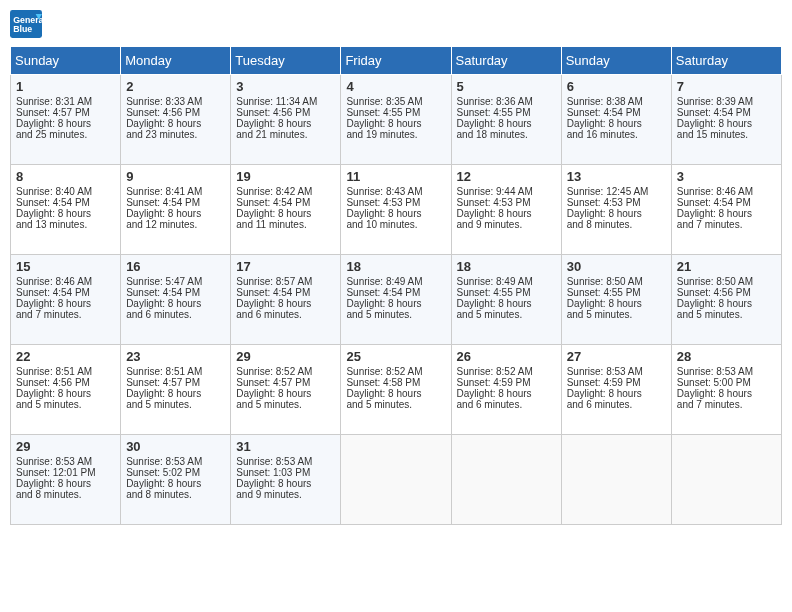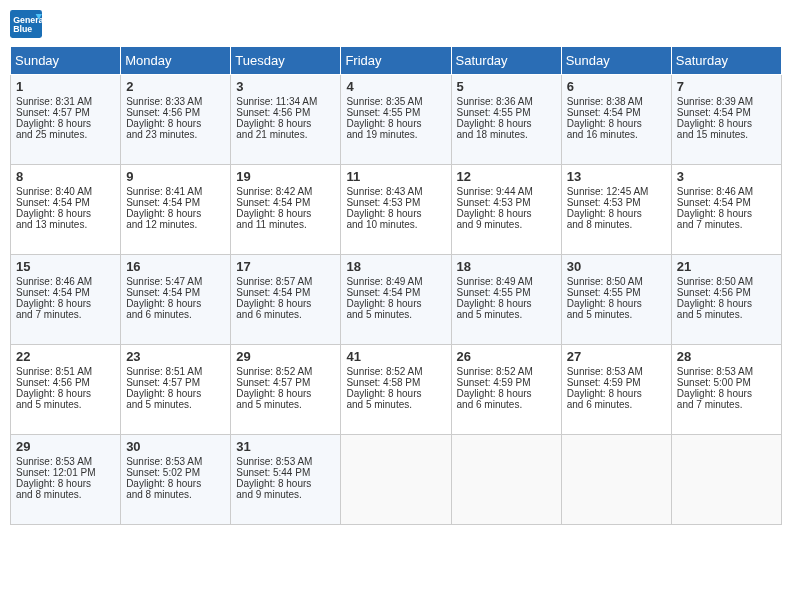--- a/index.html
+++ b/index.html
@@ -274,21 +274,21 @@
           <div>and 5 minutes.</div>
         </td>
         <td>
           <span class="day-num">29</span>
           <div>Sunrise: 8:52 AM</div>
           <div>Sunset: 4:57 PM</div>
           <div>Daylight: 8 hours</div>
           <div>and 5 minutes.</div>
         </td>
         <td>
-          <span class="day-num">41</span>
+          <span class="day-num">25</span>
           <div>Sunrise: 8:52 AM</div>
           <div>Sunset: 4:58 PM</div>
           <div>Daylight: 8 hours</div>
           <div>and 5 minutes.</div>
         </td>
         <td>
           <span class="day-num">26</span>
           <div>Sunrise: 8:52 AM</div>
           <div>Sunset: 4:59 PM</div>
           <div>Daylight: 8 hours</div>
@@ -320,21 +320,21 @@
         <td>
           <span class="day-num">30</span>
           <div>Sunrise: 8:53 AM</div>
           <div>Sunset: 5:02 PM</div>
           <div>Daylight: 8 hours</div>
           <div>and 8 minutes.</div>
         </td>
         <td>
           <span class="day-num">31</span>
           <div>Sunrise: 8:53 AM</div>
-          <div>Sunset: 5:44 PM</div>
+          <div>Sunset: 1:03 PM</div>
           <div>Daylight: 8 hours</div>
           <div>and 9 minutes.</div>
         </td>
         <td class="empty"></td>
         <td class="empty"></td>
         <td class="empty"></td>
         <td class="empty"></td>
       </tr>
     </tbody>
 </table>

